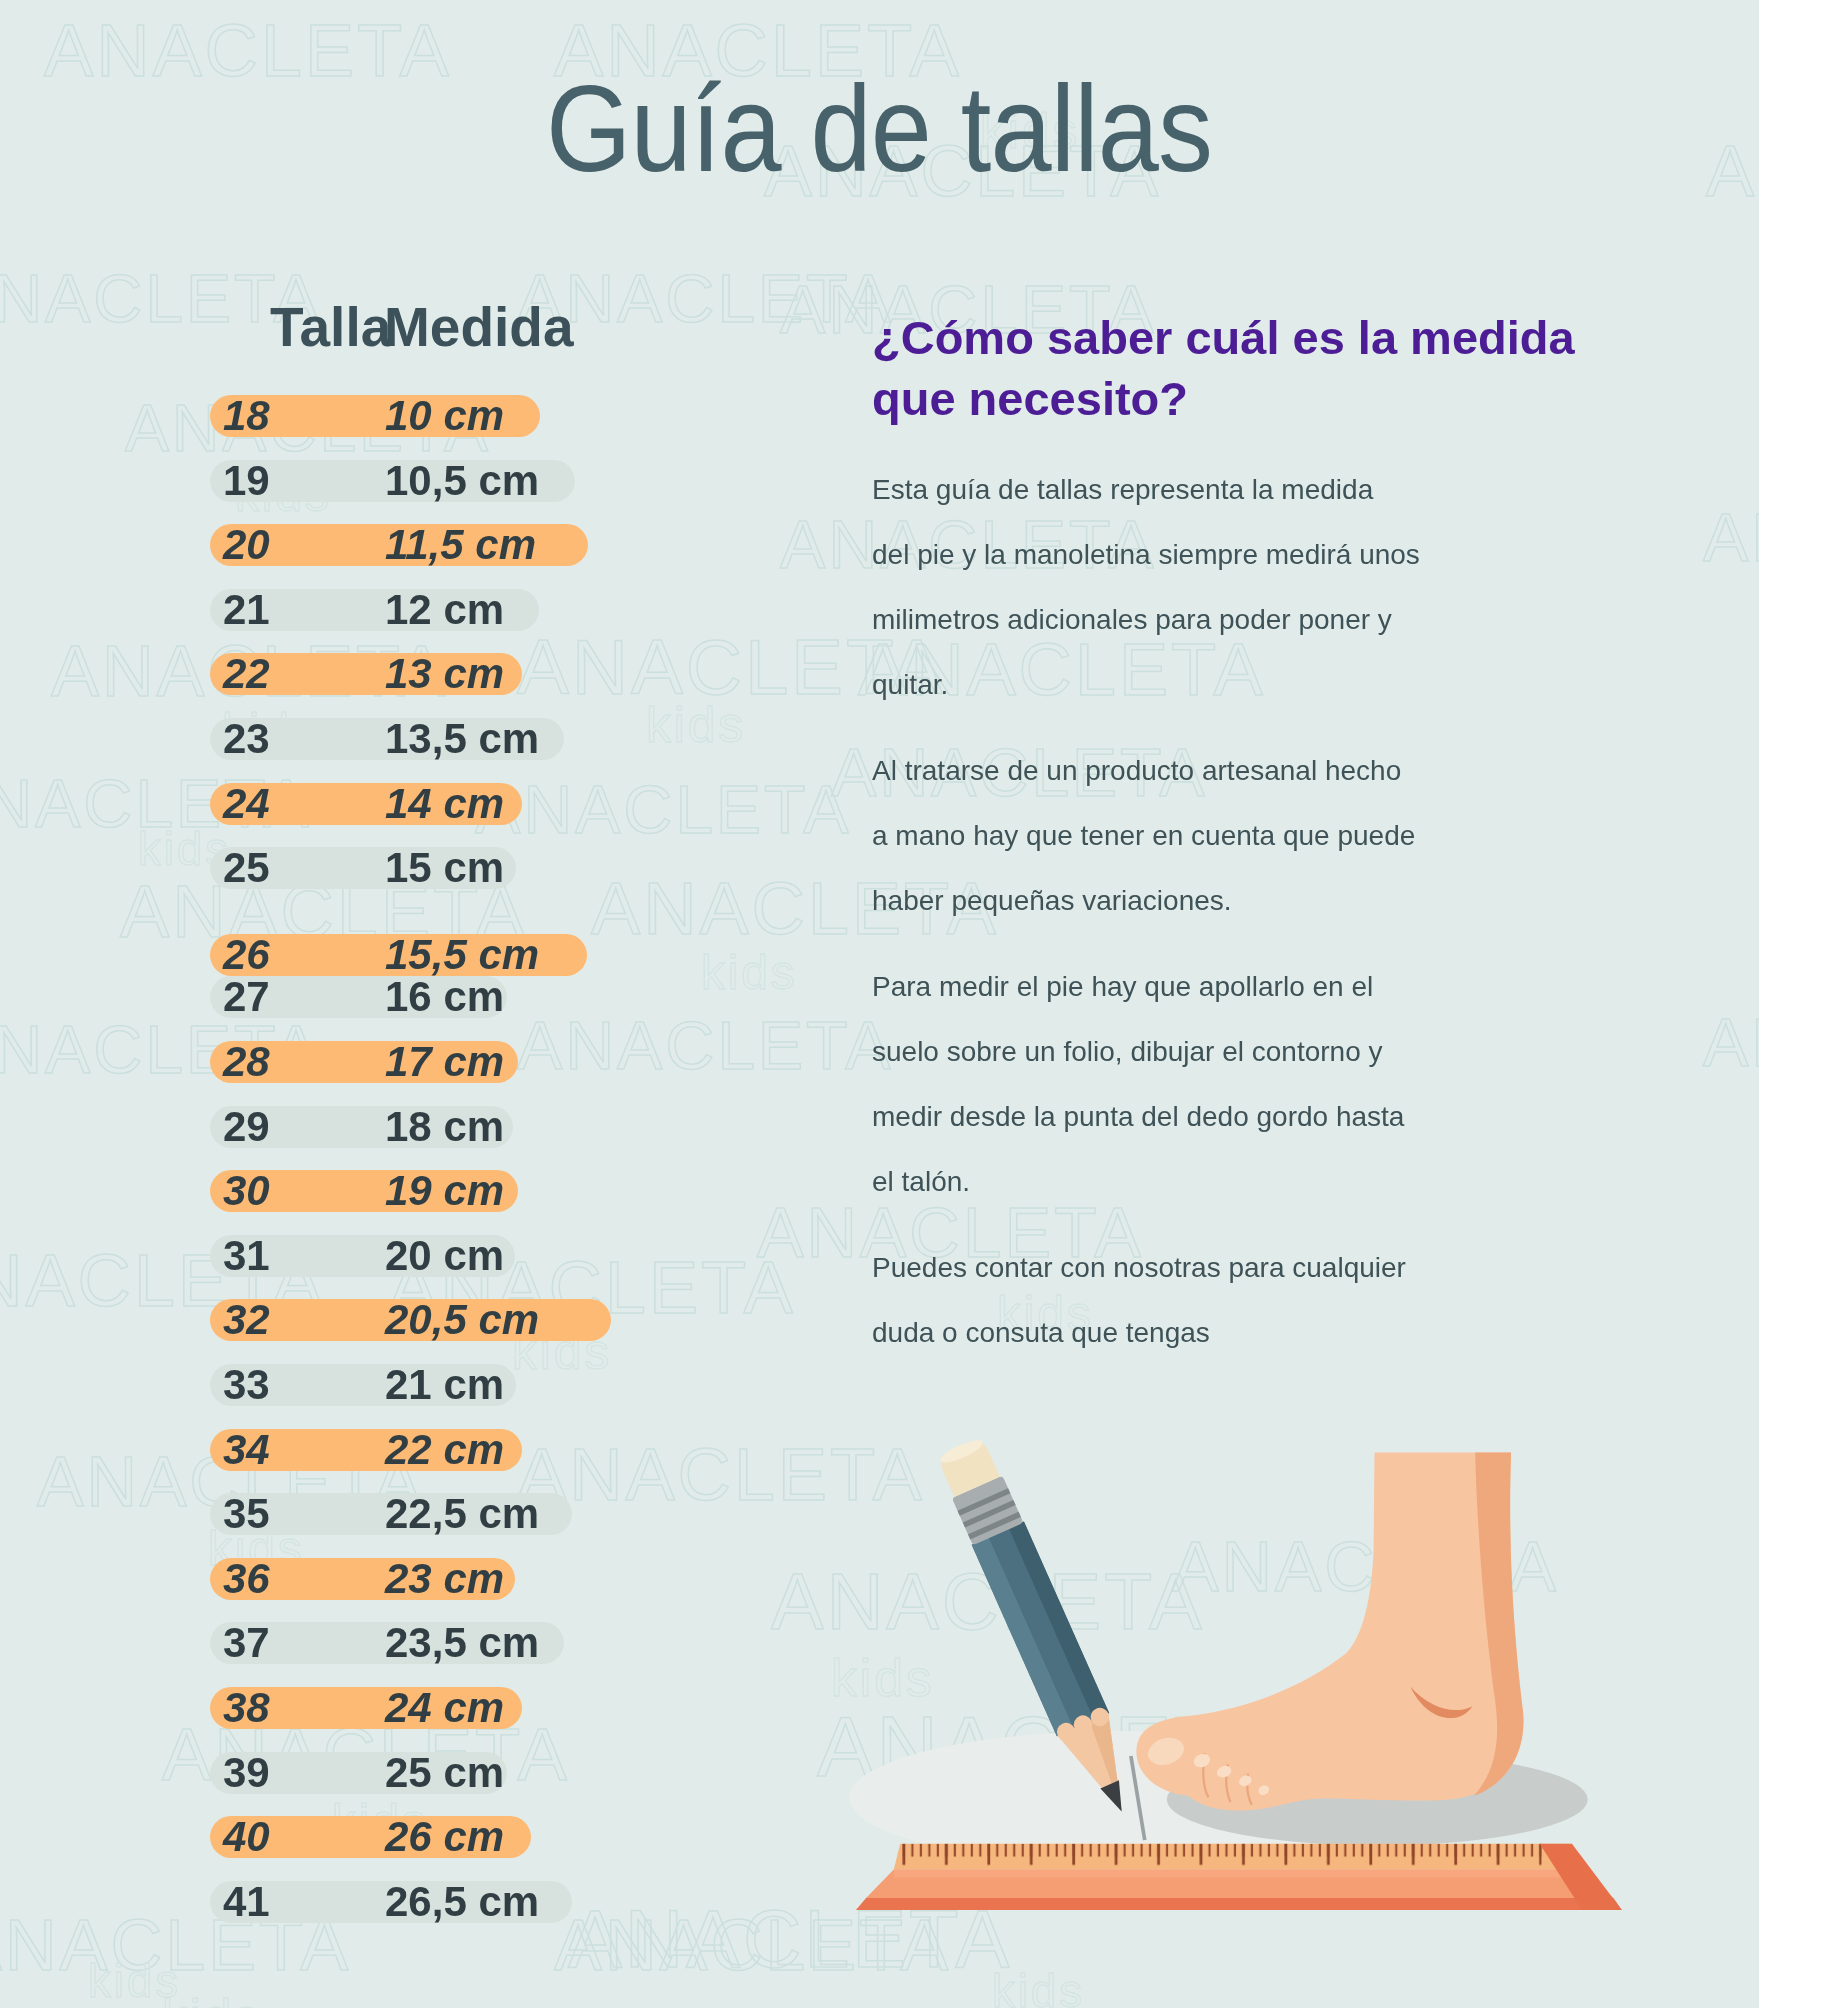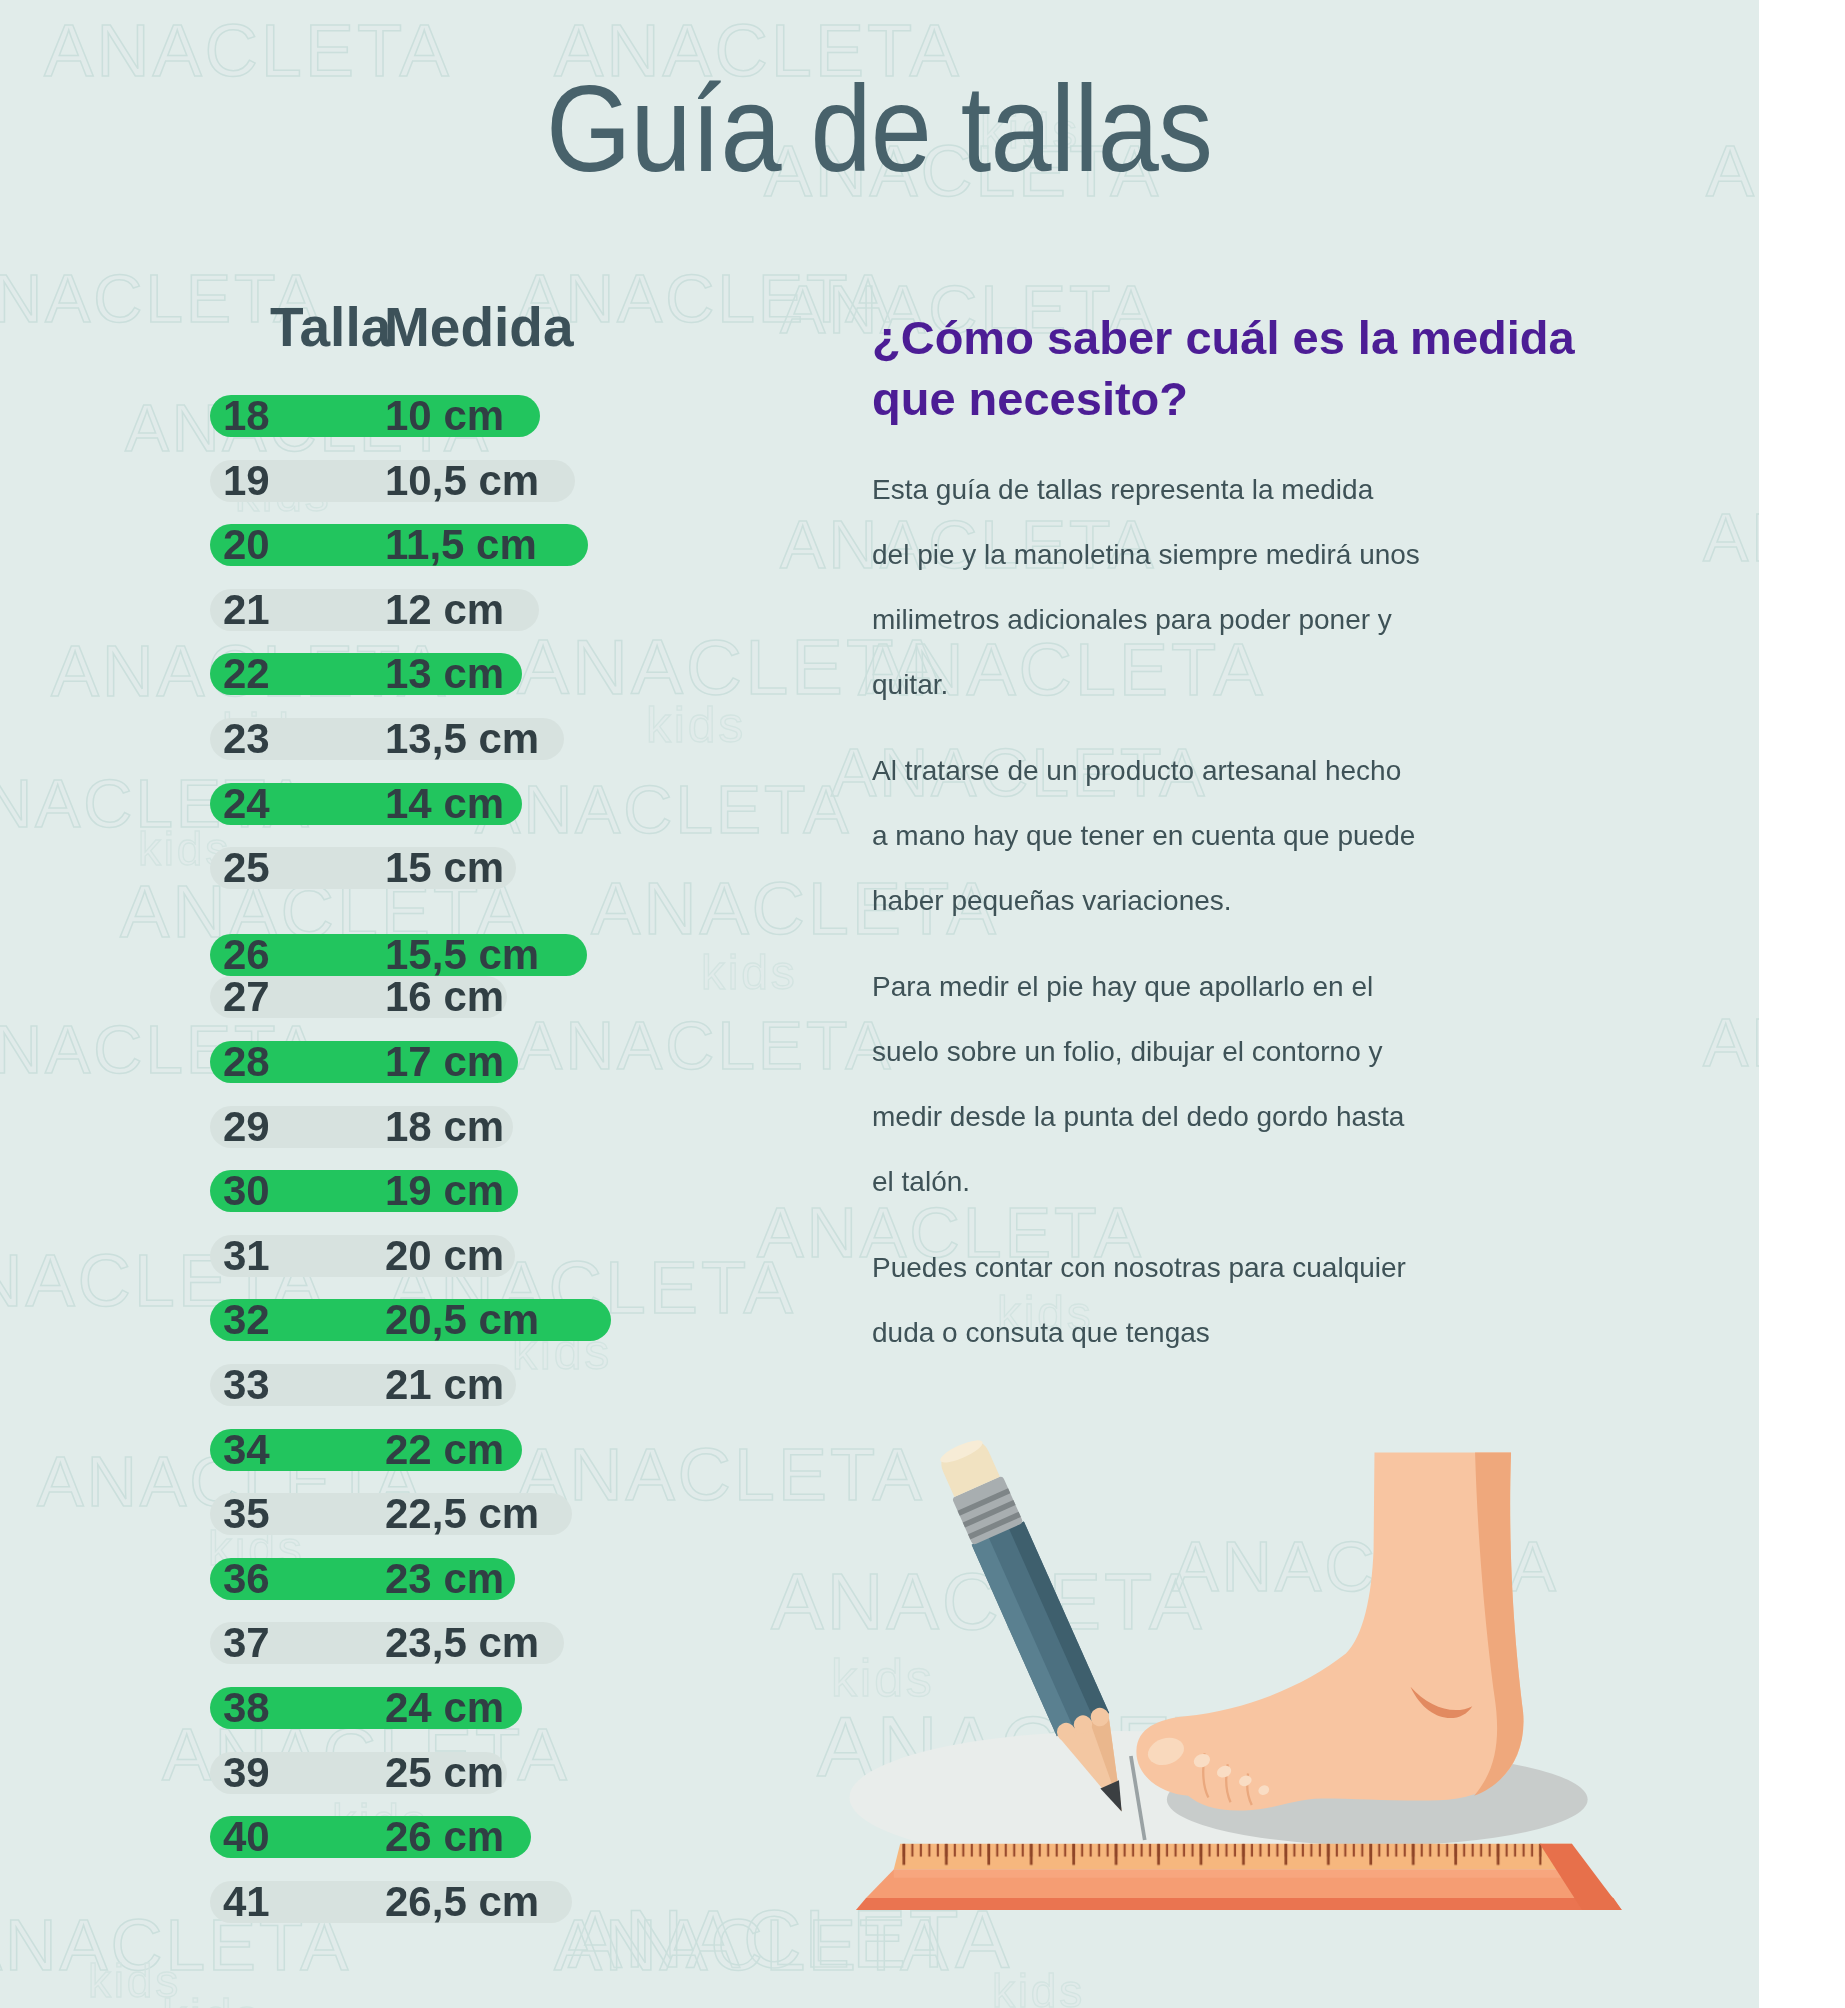--- a/index.html
+++ b/index.html
@@ -23,21 +23,21 @@
     display:inline-block;font-size:122px;font-weight:400;color:#48626b;
     line-height:1;transform:scaleX(0.9);transform-origin:center;
     letter-spacing:-0.9px;white-space:nowrap;
   }
   
   .th{position:absolute;font-size:55px;font-weight:bold;color:#3c5159;line-height:59px;}
   #th-talla{left:222px;top:298px;margin-left:48px;}
   #th-medida{left:384px;top:298px;}
   #rows{position:absolute;left:210px;top:395px;width:443px;height:1569px;}
   .row{position:absolute;left:0;height:42px;border-radius:21px;}
-  .row.dark{background:#22c55e;}
+  .row.dark{background:#fdba74;font-style:italic;}
   .row.light{background:#d7e2df;}
   .row .talla,.row .medida{
     position:absolute;top:0;line-height:42px;font-size:42px;font-weight:bold;
     color:#313f44;white-space:nowrap;
   }
   .row .talla{left:13px;}
   .row .medida{left:175px;}
   
   .info{position:absolute;left:872px;top:307px;width:831px;}
   .info h2{

